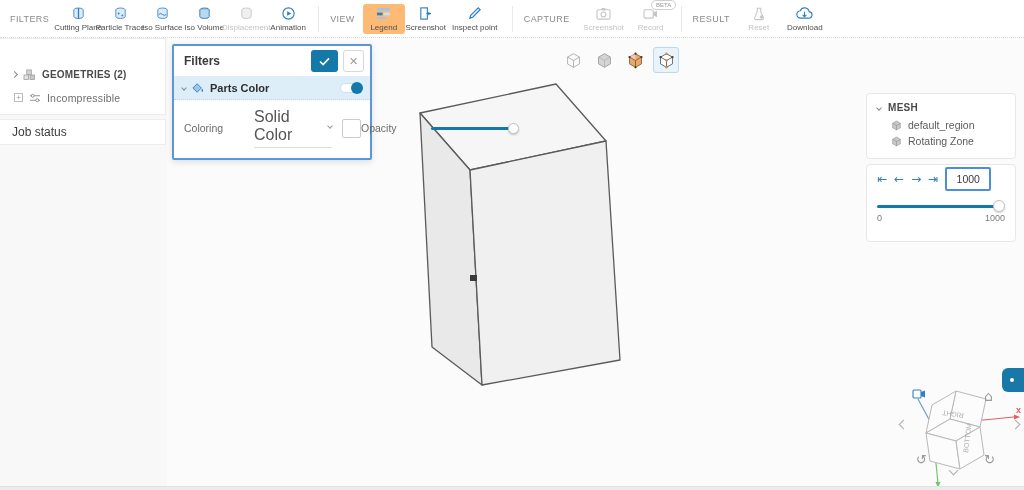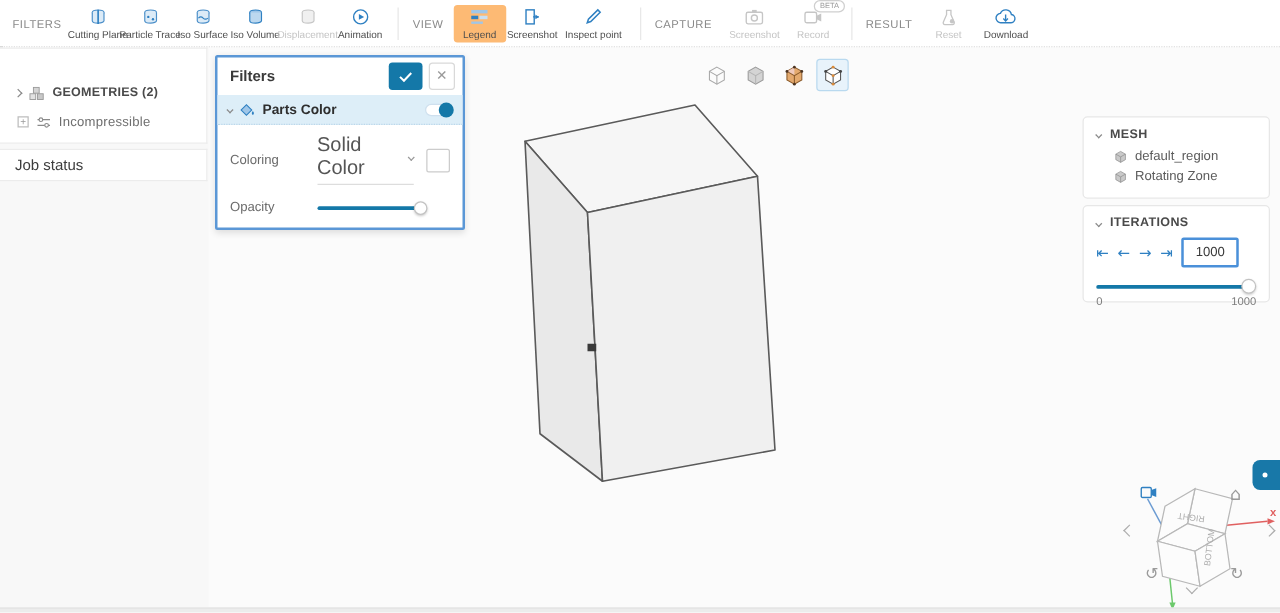--- a/index.html
+++ b/index.html
@@ -37,21 +37,21 @@
   .filters-panel { position:absolute; left:172px; top:44px; width:200px; background:#fff;
                    border:2px solid #5b97d6; border-radius:2px; box-shadow:0 2px 6px rgba(0,0,0,.12); }
   .fp-head { height:30px; display:flex; align-items:center; padding:0 6px 0 10px; }
   .fp-title { font-size:12px; font-weight:bold; color:#3a3a3a; flex:1; }
   .btn-check { width:27px; height:22px; background:#1478a8; border:none; border-radius:3px; display:flex; align-items:center; justify-content:center; cursor:pointer; }
   .btn-close { width:21px; height:22px; background:#fff; border:1px solid #d9d9d9; border-radius:3px; margin-left:5px; color:#9a9a9a; font-size:11px; line-height:1; cursor:pointer; }
   .fp-row-pc { height:24px; background:#ddeef8; display:flex; align-items:center; gap:6px; padding:0 8px; border-bottom:1px dotted #bcd7ea; cursor:pointer; }
   .fp-row-pc .lab { font-size:11px; font-weight:bold; color:#2e2e2e; flex:1; }
   .switch { width:22px; height:10px; background:#fff; border:1px solid #cfe0ee; border-radius:5px; position:relative; cursor:pointer; }
   .switch .knob { position:absolute; right:-2px; top:-2px; width:12px; height:12px; border-radius:50%; background:#1478a8; }
-  .fp-grid { padding:8px 10px 10px 10px; display:flex; flex-direction:column; gap:12px; }
+  .fp-grid { padding:8px 10px 10px 10px; display:flex; flex-direction:row; }
   .fp-line { display:flex; align-items:center; }
   .fp-lab { font-size:10.5px; color:#6b6b6b; width:70px; }
   .dropdown { display:flex; align-items:center; gap:6px; border-bottom:1px solid #ddd; padding-bottom:3px; width:78px; cursor:pointer; }
   .dropdown .dval { font-size:16px; color:#555; flex:1; }
   .swatch { width:19px; height:19px; border:1px solid #ccc; border-radius:2px; background:#fff; margin-left:10px; cursor:pointer; }
   .slider { position:relative; width:86px; height:11px; cursor:pointer; }
   .slider .track { position:absolute; left:0; right:0; top:4px; height:3px; background:#1478a8; border-radius:2px; }
   .slider .knob { position:absolute; right:-2px; top:0; width:11px; height:11px; background:#fff; border:1px solid #c2c2c2; border-radius:50%; box-shadow:0 1px 2px rgba(0,0,0,.2); }
 
   
@@ -330,24 +330,20 @@
       <svg width="11" height="11" viewBox="0 0 20 20">
           <polygon points="10,2 17,6 17,14 10,18 3,14 3,6" fill="#c9c9c9" stroke="#8a8a8a"></polygon>
           <polyline points="3,6 10,10 17,6" fill="none" stroke="#8a8a8a"></polyline>
           <line x1="10" y1="10" x2="10" y2="18" stroke="#8a8a8a"></line>
         </svg>
       <span class="mlab">Rotating Zone</span>
     </div>
   </div>
 
   <div class="rpanel iter-panel">
-    <div class="rp-head">
-      <span class="chev down sm"></span>
-      <span class="rp-title">ITERATIONS</span>
-    </div>
     <div class="iter-controls">
       <button class="nav-arrow">⇤</button>
       <button class="nav-arrow">←</button>
       <button class="nav-arrow">→</button>
       <button class="nav-arrow">⇥</button>
       <input class="iter-input" value="1000" style="">
     </div>
     <div class="iter-slider">
       <div class="track"></div>
       <div class="knob"></div>

